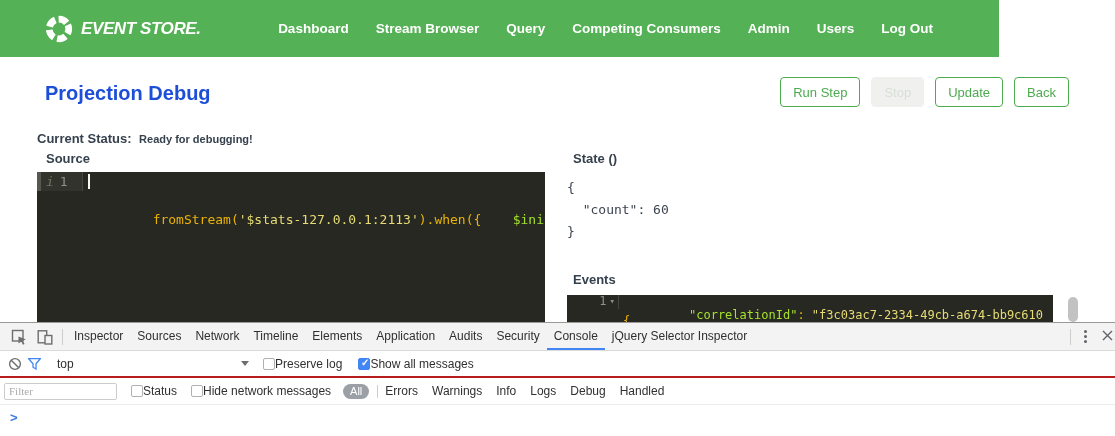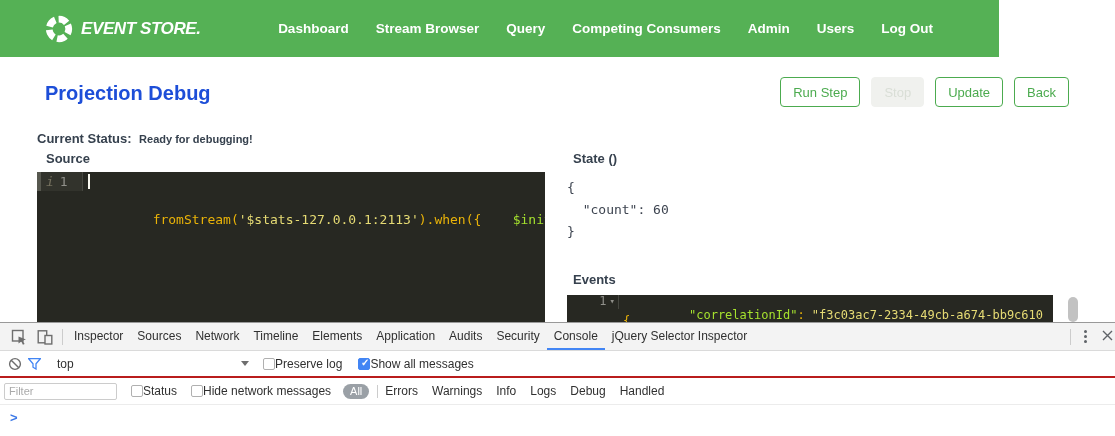--- a/index.html
+++ b/index.html
@@ -98,21 +98,21 @@
     background:#fff; display:inline-block; cursor:pointer; flex:0 0 12px; }
   .cb.checked { background:#4285f4; border-color:#4285f4; position:relative; }
   .cb.checked::after { content:"✓"; position:absolute; left:1.5px; top:-1.5px;
     color:#fff; font-size:10px; font-weight:bold; }
   .cb-group { display:flex; align-items:center; gap:0; cursor:pointer; }
   .ml12 { margin-left:14px; } .ml16 { margin-left:16px; }
 
   .dt-filterrow { height:27px; border-bottom:1px solid #ececec; display:flex;
     align-items:center; padding-left:4px; }
   .filter-input { width:113px; height:17px; border:1px solid #ccc; border-radius:2px;
-    font-size:11px; padding:0 4px; color:#333; font-family:Liberation Sans, sans-serif; }
+    font-size:11px; padding:0 4px; color:#333; font-family:Liberation Serif, serif; }
   .filter-input::placeholder { color:#aaa; }
   .pill { background:#9aa0a6; color:#fff; font-size:11px; border-radius:8px;
     padding:1.5px 7px; margin-left:12px; cursor:pointer; }
   .vsep { width:1px; height:13px; background:#ccc; margin:0 7px 0 8px; }
   .level { margin-right:14px; cursor:pointer; }
 
   .dt-prompt { height:31px; padding:5px 0 0 10px; }
   .prompt-chev { color:#3b78e7; font-weight:bold; font-size:13px; cursor:text; }
 </style>
 </head>

